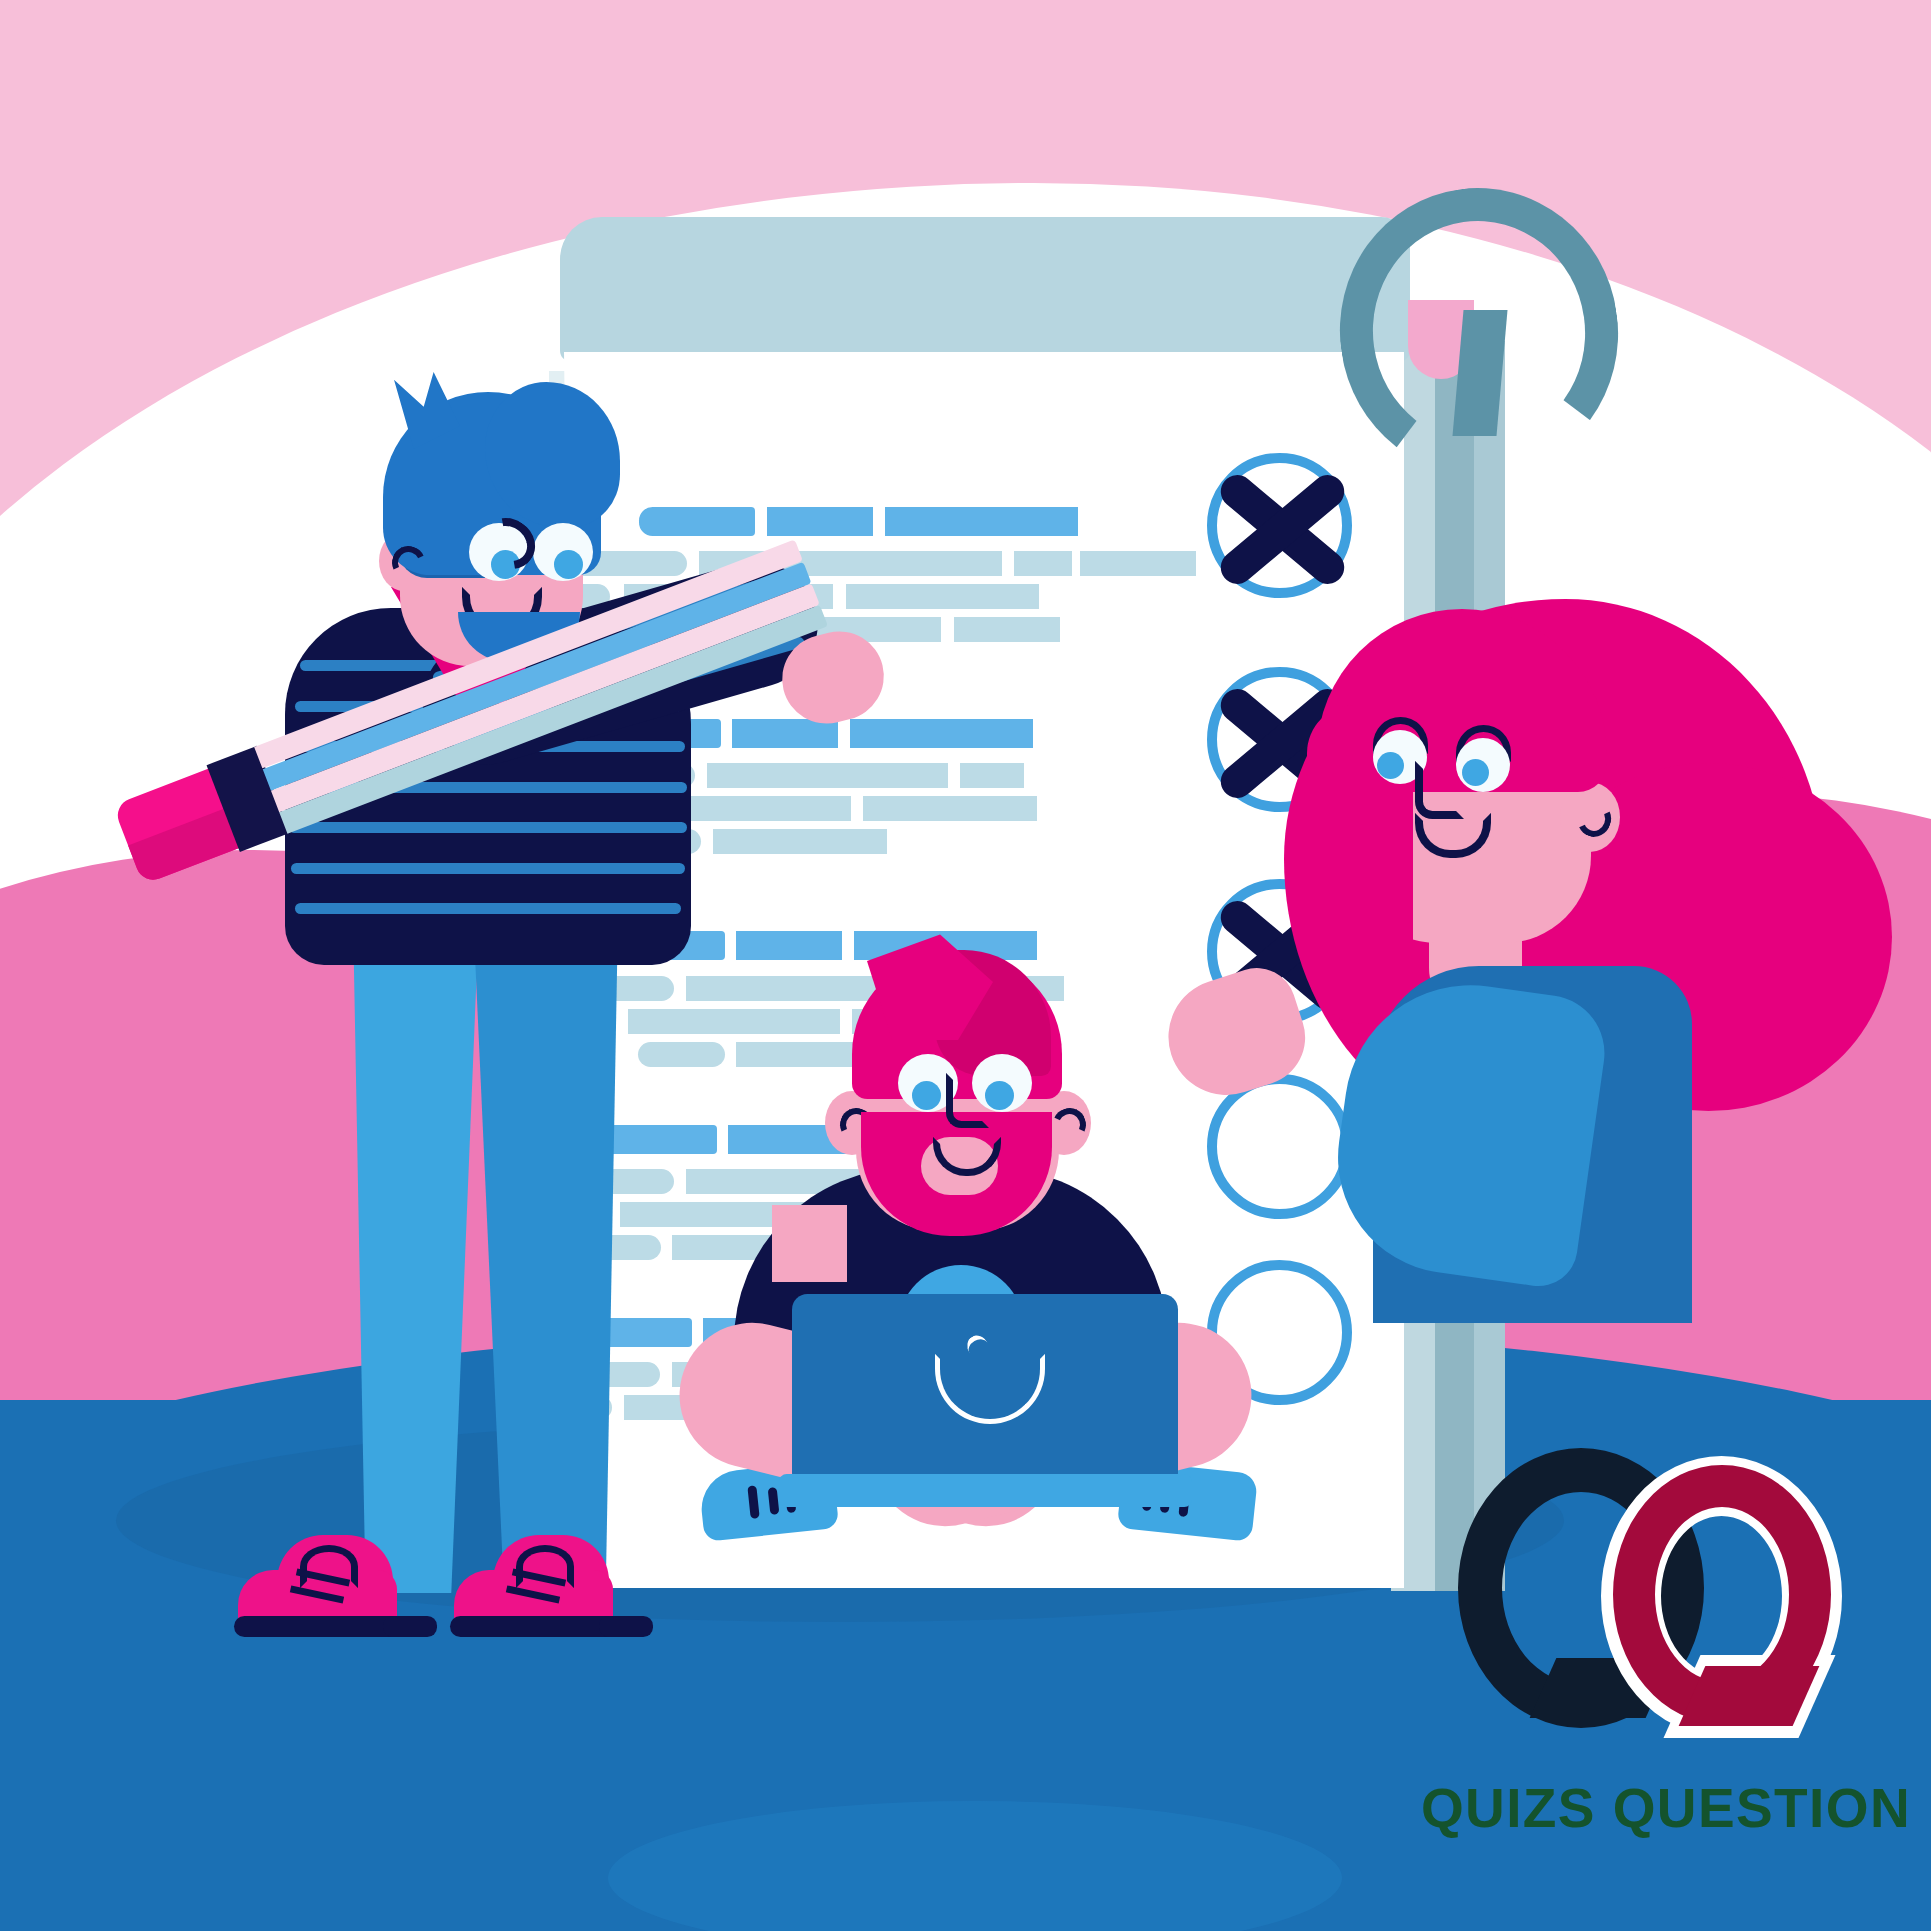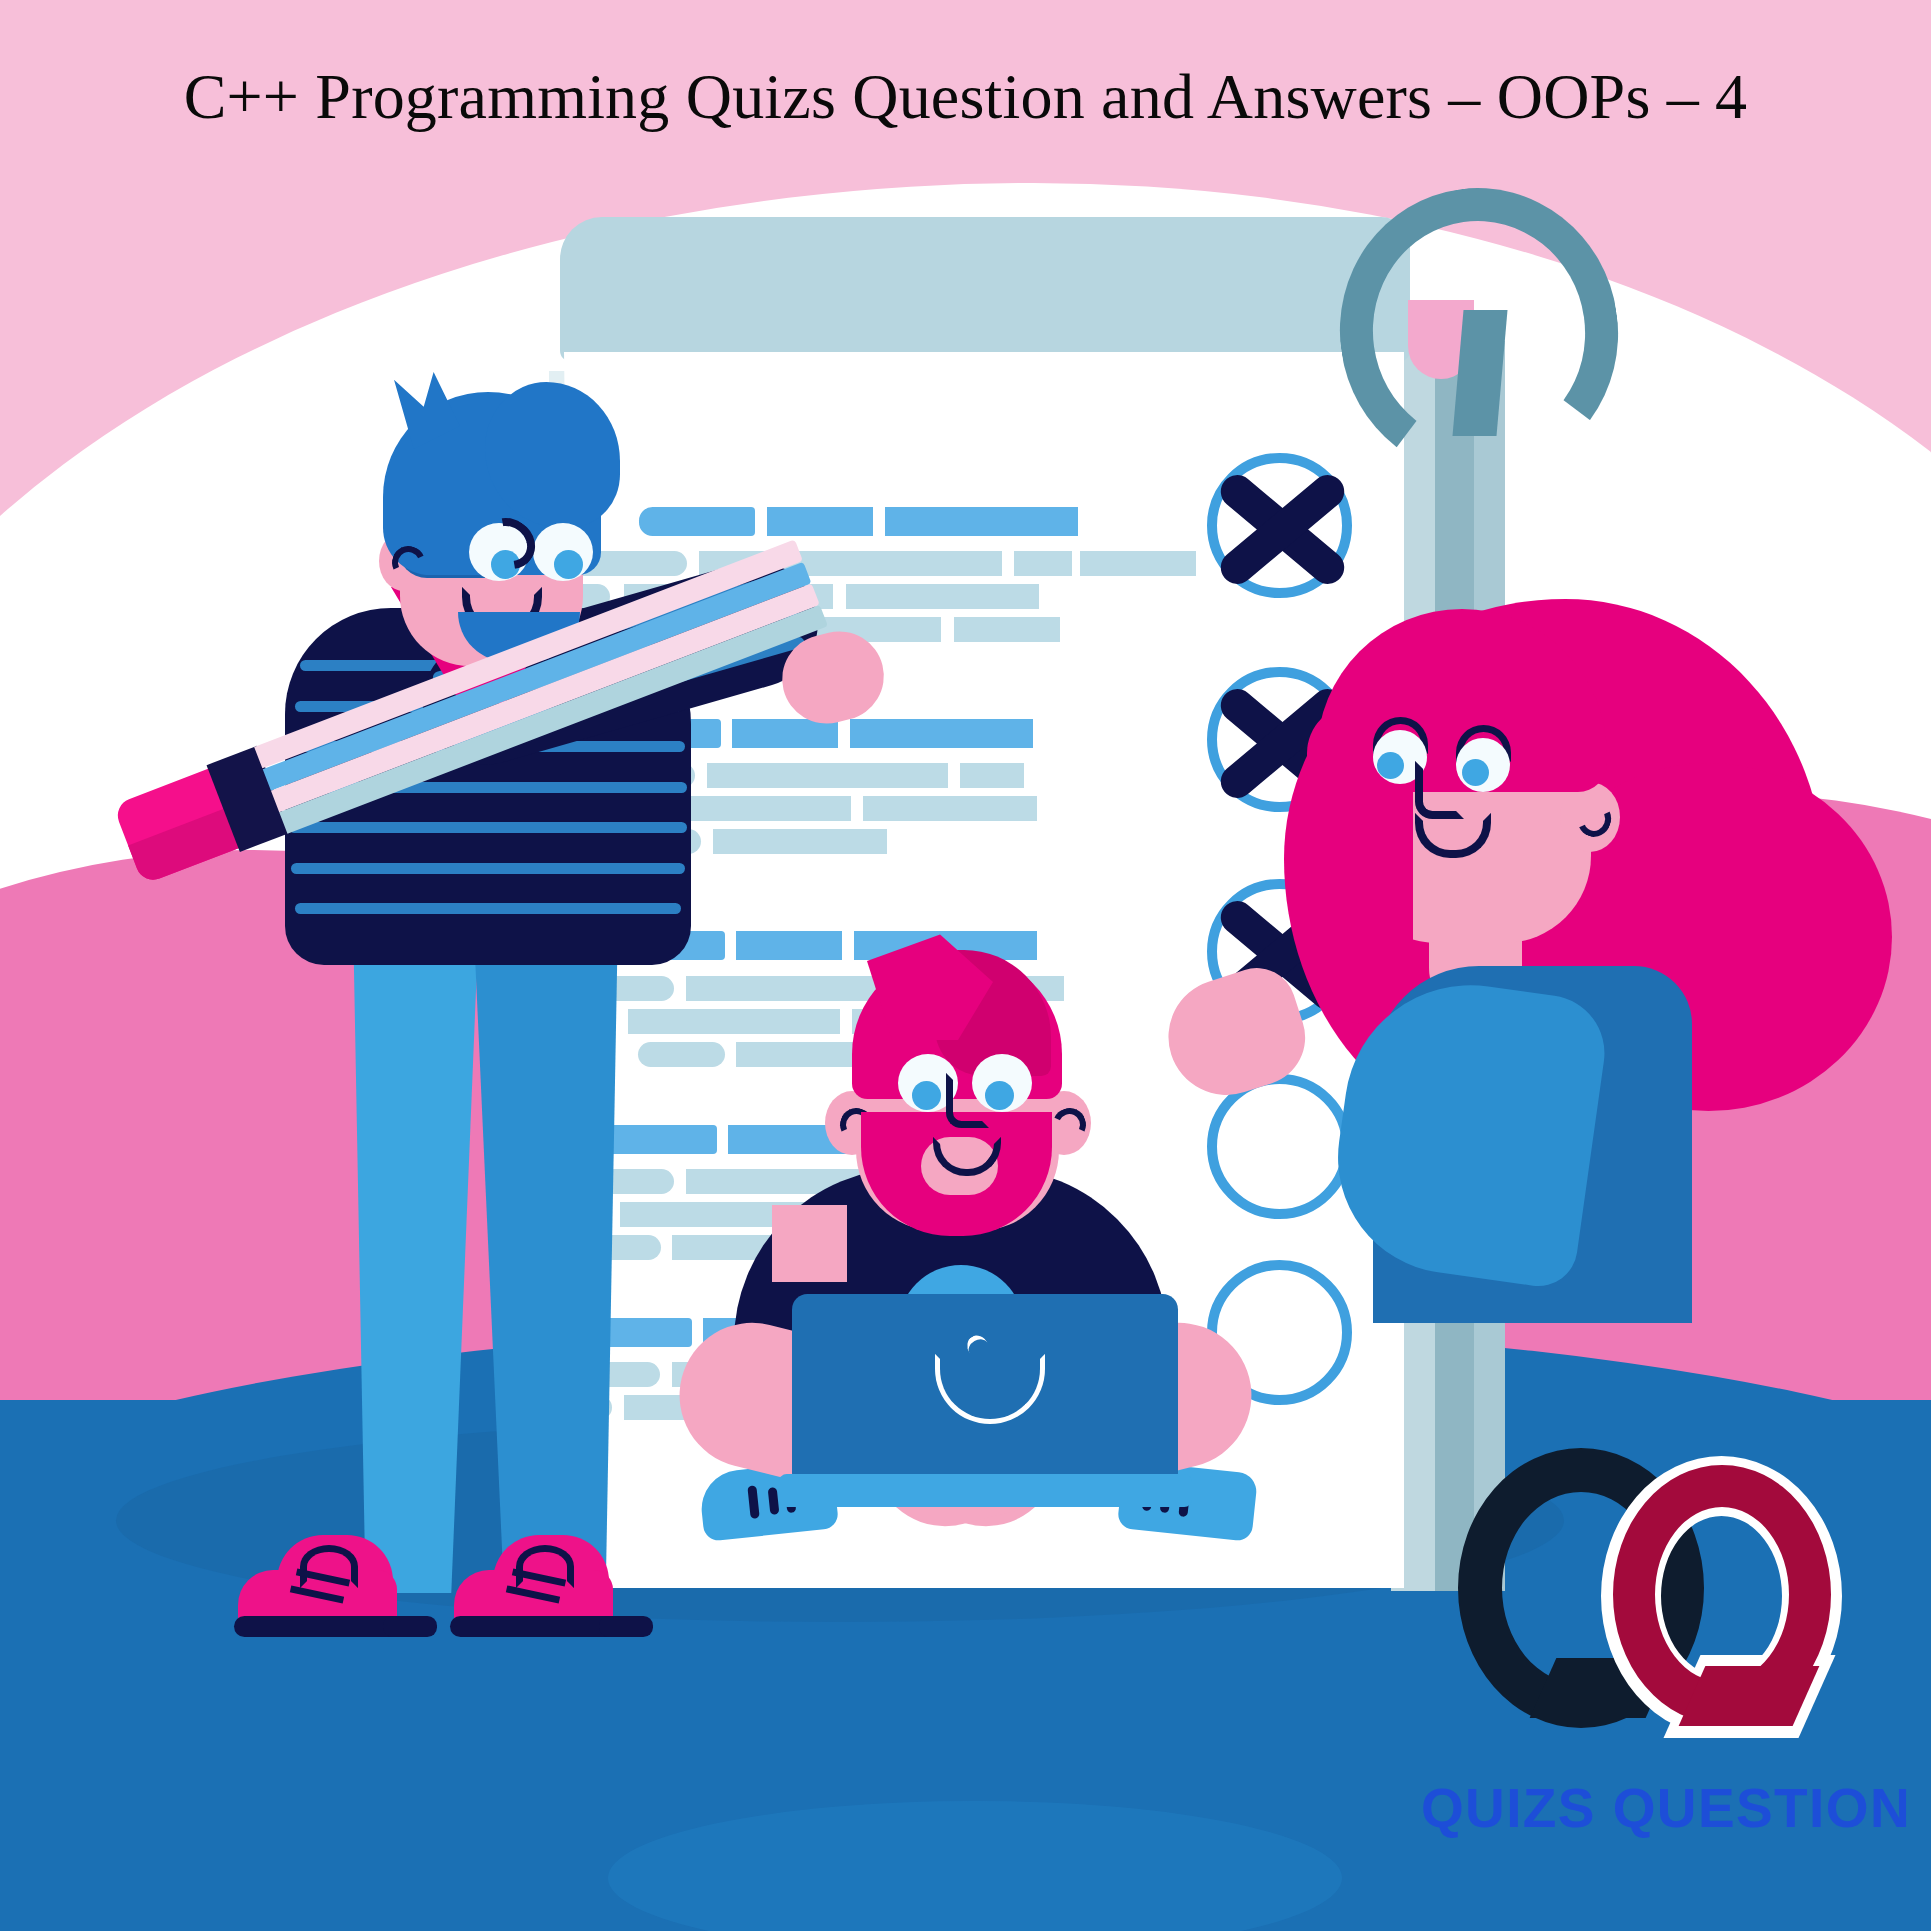--- a/index.html
+++ b/index.html
@@ -211,40 +211,39 @@
   
   #logo{position:absolute;left:1439px;top:1448px;width:454px;height:463px;}
   .qring{position:absolute;border-radius:50%;box-sizing:border-box;}
   #q-dark{left:19.3px;top:0;width:246px;height:280px;border:44px solid #0E1C2E;}
   #q-dark-tail{position:absolute;left:104px;top:210px;width:116px;height:60px;background:#0E1C2E;transform:skewX(-24deg);}
   #q-red-halo{left:162px;top:7.7px;width:241px;height:280px;border:60px solid #FFFFFF;}
   #q-red{left:174px;top:17.4px;width:218px;height:259px;border:42px solid #A30A3C;}
   #q-red-tail{position:absolute;left:253px;top:218px;width:114px;height:60px;background:#A30A3C;transform:skewX(-24deg);}
   #q-red-tail-halo{position:absolute;left:243px;top:207px;width:135px;height:83px;background:#FFFFFF;transform:skewX(-24deg);}
   #logo-name{position:absolute;left:-29px;top:328px;width:512px;text-align:center;
-    color:#1d4ed8;font-size:55px;font-weight:bold;letter-spacing:1.4px;white-space:nowrap;}
+    color:#14532d;font-size:55px;font-weight:bold;letter-spacing:1.4px;white-space:nowrap;}
   #logo-sub-wrap{position:absolute;left:-29px;top:404px;width:512px;display:flex;align-items:center;justify-content:center;gap:21px;}
   .sub-dash{width:70px;height:4.8px;background:#0E1C2E;}
   #logo-sub{color:#0E1C2E;font-size:34px;letter-spacing:4.8px;white-space:nowrap;}
 </style>
 </head>
 <body>
 
 <div id="stage">
 
   <div id="bg-pink"></div>
   <div id="bg-white-blob"></div>
   <div id="bg-pink-blob-left"></div>
   <div id="bg-pink-blob-right"></div>
   <div id="bg-floor-curve"></div>
   <div id="bg-floor"></div>
   <div id="bg-floor-shadow"></div>
   <div id="bg-floor-shadow2"></div>
 
-  <div id="title">C++ Programming Quizs Question and Answers – OOPs – 4</div>
 
   <div id="paper-wrap">
     <div id="spine-a"></div>
     <div id="spine-b"></div>
     <div id="spine-c"></div>
     <div id="paper-top"></div>
     <div id="paper-shadow-left"></div>
     <div id="paper-body"></div>
     <div id="curl-outer"></div>
     <div id="curl-inner-pink"></div>

